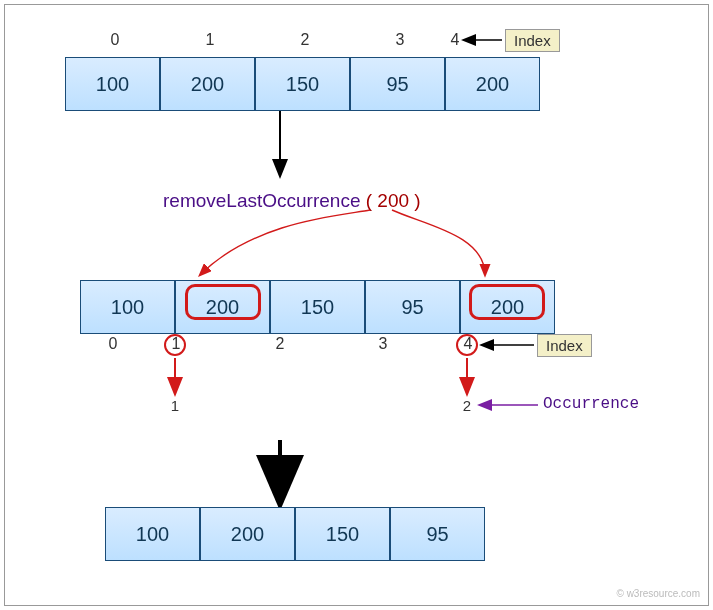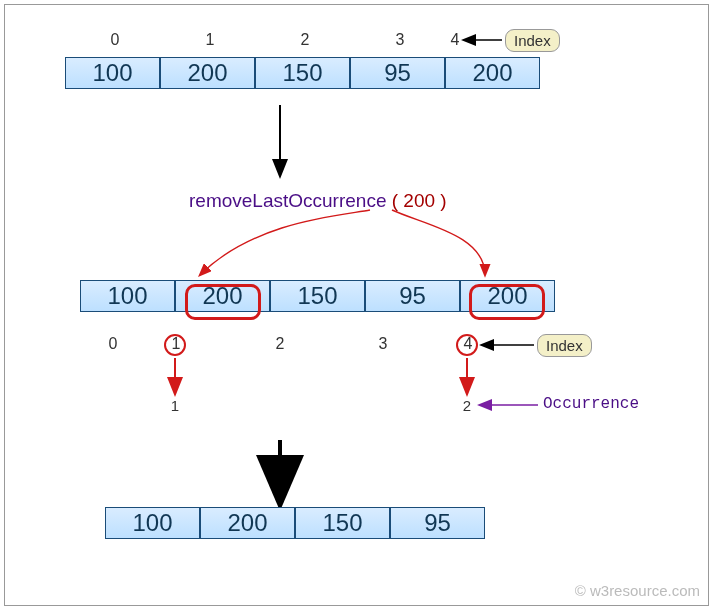--- a/index.html
+++ b/index.html
@@ -14,42 +14,42 @@
   .canvas {
     position: absolute;
     left: 4px;
     top: 4px;
     width: 705px;
     height: 602px;
     border: 1px solid #999;
   }
   .cell {
     position: absolute;
-    height: 32px;
+    height: 54px;
     border: 1px solid #1a4c78;
     background: linear-gradient(#d9ecff 0%, #bde0ff 100%);
     display: flex;
     align-items: center;
     justify-content: center;
-    font-size: 24px;
+    font-size: 20px;
     color: #113754;
   }
   .idx-label {
     position: absolute;
     font-size: 16px;
     color: #333;
     text-align: center;
     width: 40px;
     margin-left: -20px;
   }
   .tag {
     position: absolute;
     border: 1px solid #999;
     background: #f4f0c8;
-    border-radius: 9px;
+    border-radius: 0;
     padding: 2px 8px;
     font-size: 15px;
     color: #333;
   }
   .occ-label {
     position: absolute;
     font-size: 15px;
     color: #333;
     width: 20px;
     text-align: center;
@@ -71,21 +71,21 @@
     position: absolute;
     width: 22px;
     height: 22px;
     border: 2px solid #d21a1a;
     border-radius: 50%;
   }
   .attribution {
     position: absolute;
     right: 8px;
     bottom: 6px;
-    font-size: 15px;
+    font-size: 10px;
     color: #bbb;
   }
   svg { position: absolute; left: 0; top: 0; }
 </style>
 </head>
 <body>
 
 <div class="canvas">
 
   <svg width="705" height="602">
@@ -129,21 +129,21 @@
   <div class="idx-label" style="left:450px; top:26px;">4</div>
 
   <div class="tag" style="left:500px; top:24px;">Index</div>
 
   <div class="cell" style="left:60px;  top:52px; width:95px;">100</div>
   <div class="cell" style="left:155px; top:52px; width:95px;">200</div>
   <div class="cell" style="left:250px; top:52px; width:95px;">150</div>
   <div class="cell" style="left:345px; top:52px; width:95px;">95</div>
   <div class="cell" style="left:440px; top:52px; width:95px;">200</div>
 
-  <div class="method" style="left:184px; top:185px;">
+  <div class="method" style="left:158px; top:185px;">
     <span class="name">removeLastOccurrence</span>
     <span class="paren">(</span>
     <span class="arg">200</span>
     <span class="paren">)</span>
   </div>
 
   <div class="cell" style="left:75px;  top:275px; width:95px;">100</div>
   <div class="cell" style="left:170px; top:275px; width:95px;">200</div>
   <div class="cell" style="left:265px; top:275px; width:95px;">150</div>
   <div class="cell" style="left:360px; top:275px; width:95px;">95</div>

